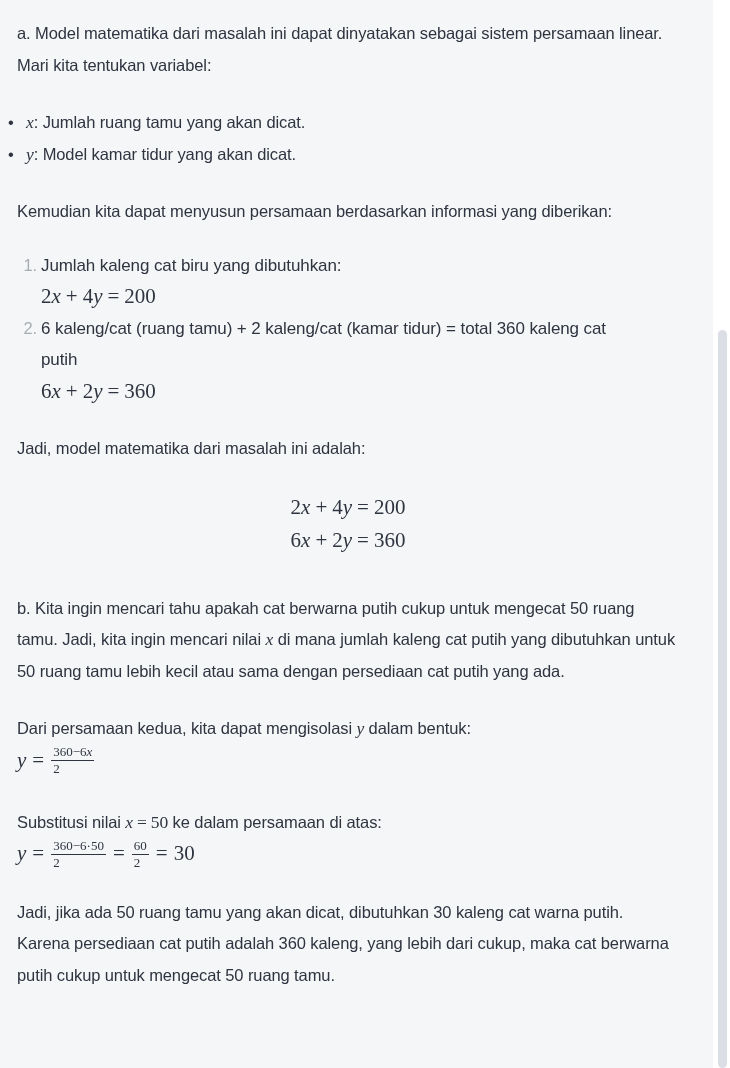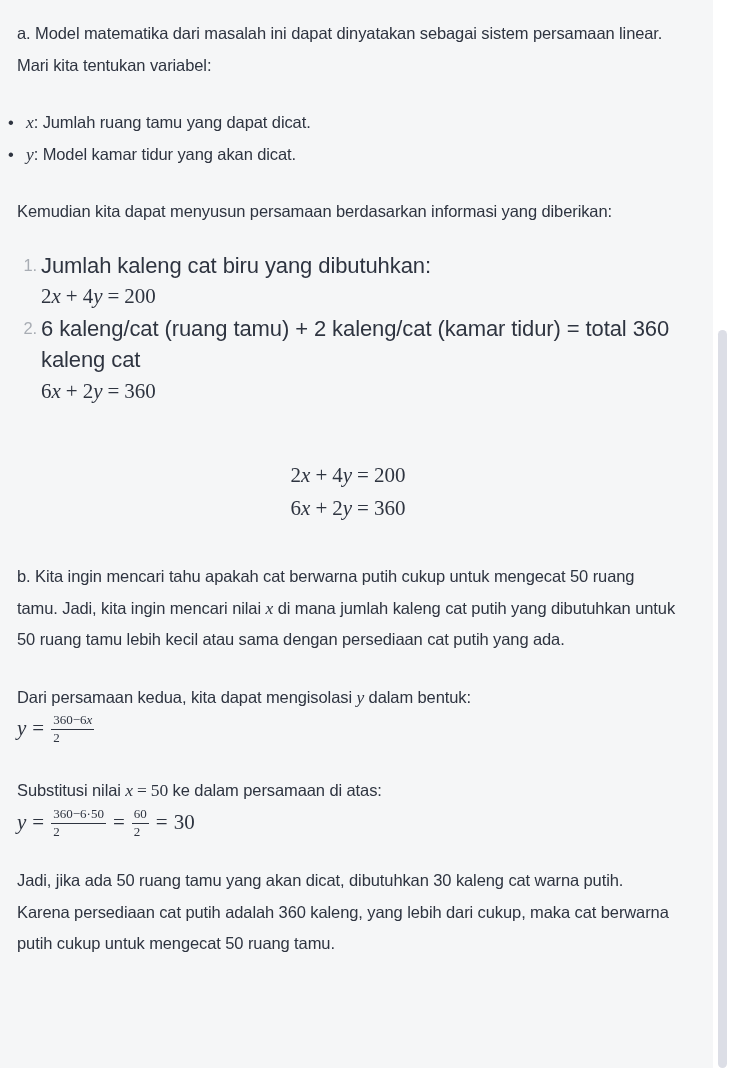--- a/index.html
+++ b/index.html
@@ -95,21 +95,21 @@
     top: 0;
     width: 20px;
     text-align: right;
     color: #a8adb4;
     font-size: 16.5px;
     line-height: 31.5px;
     letter-spacing: -0.1px;
   }
   ol.steps > li .li-line {
     color: #2e3440;
-    font-size: 22px;
+    font-size: 17px;
     line-height: 31.5px;
     letter-spacing: -0.1px;
   }
 
   
   .math {
     font-family: "Liberation Serif", "DejaVu Serif", serif;
     color: #2e3440;
   }
   .mi { font-style: italic; }
@@ -204,21 +204,21 @@
     <div class="doc">
 
       <div class="sp-top"></div>
 
       <p class="para">a. Model matematika dari masalah ini dapat dinyatakan sebagai sistem persamaan linear. Mari kita tentukan variabel:</p>
 
       <div class="sp-26"></div>
 
       <ul class="bullets">
         <li>
-          <span class="dot">•</span><span class="math math-inline mi">x</span><span>: Jumlah ruang tamu yang dapat dicat.</span>
+          <span class="dot">•</span><span class="math math-inline mi">x</span><span>: Jumlah ruang tamu yang akan dicat.</span>
         </li>
         <li>
           <span class="dot">•</span><span class="math math-inline mi">y</span><span>: Model kamar tidur yang akan dicat.</span>
         </li>
       </ul>
 
       <div class="sp-26"></div>
 
       <p class="para">Kemudian kita dapat menyusun persamaan berdasarkan informasi yang diberikan:</p>
 
@@ -228,27 +228,29 @@
 
         <li>
           <span class="num">1.</span>
           <div class="li-line">Jumlah kaleng cat biru yang dibutuhkan:</div>
           <div class="math-block"><span class="mn">2</span><span class="mi">x</span><span class="mo mo-bin">+</span><span class="mn">4</span><span class="mi">y</span><span class="mo mo-rel">=</span><span class="mn">200</span></div>
         </li>
 
         <li>
           <span class="num">2.</span>
           <div class="li-line">6 kaleng/cat (ruang tamu) + 2 kaleng/cat (kamar tidur) = total 360 kaleng cat</div>
+          <div class="li-line">putih</div>
           <div class="math-block"><span class="mn">6</span><span class="mi">x</span><span class="mo mo-bin">+</span><span class="mn">2</span><span class="mi">y</span><span class="mo mo-rel">=</span><span class="mn">360</span></div>
         </li>
 
       </ol>
 
       <div class="sp-26"></div>
 
+      <p class="para">Jadi, model matematika dari masalah ini adalah:</p>
 
       <div class="sp-26"></div>
 
       <div class="display-eqs">
         <div class="eq-row"><span class="mn">2</span><span class="mi">x</span><span class="mo mo-bin">+</span><span class="mn">4</span><span class="mi">y</span><span class="mo mo-rel">=</span><span class="mn">200</span></div>
         <div class="eq-row"><span class="mn">6</span><span class="mi">x</span><span class="mo mo-bin">+</span><span class="mn">2</span><span class="mi">y</span><span class="mo mo-rel">=</span><span class="mn">360</span></div>
       </div>
 
       <div class="sp-36"></div>
 

